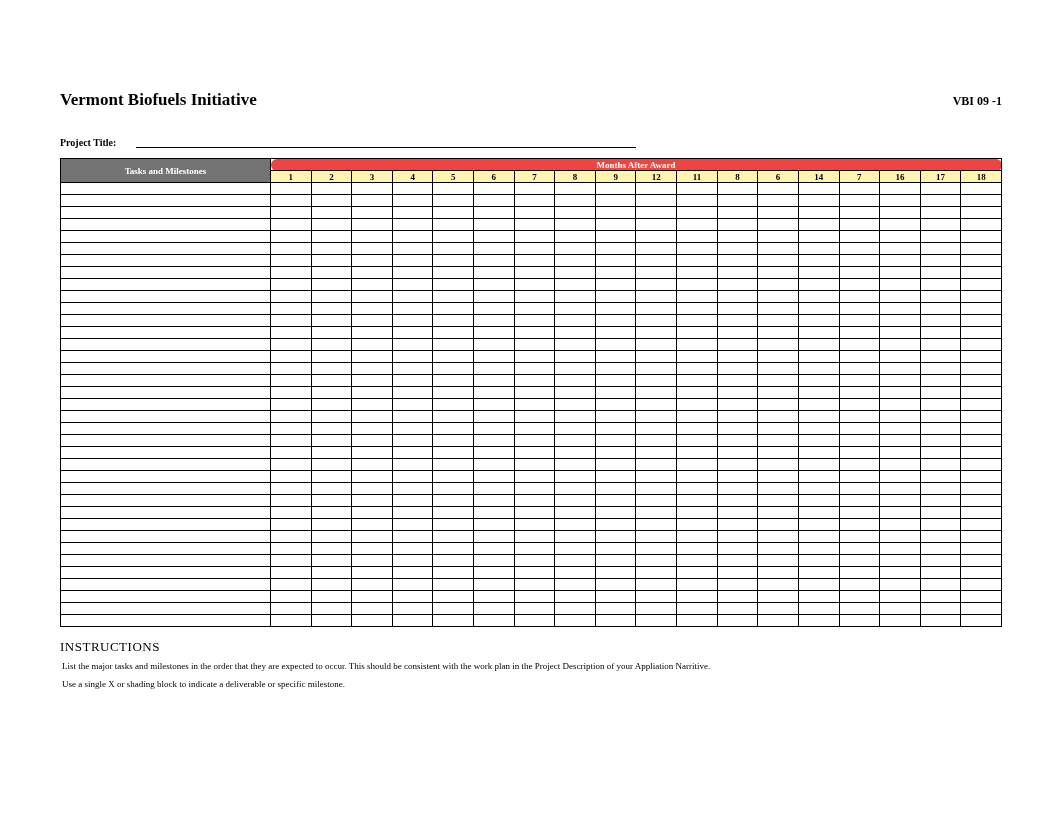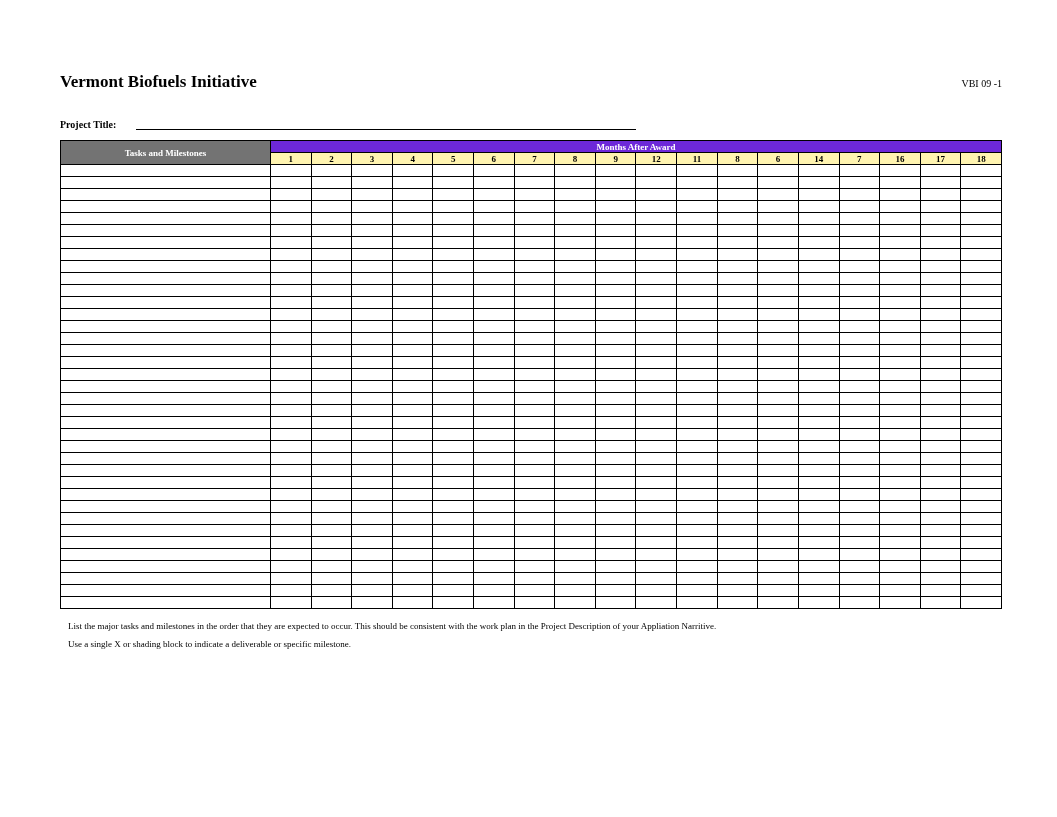--- a/index.html
+++ b/index.html
@@ -5,35 +5,35 @@
   * { box-sizing: border-box; }
   body {
     margin: 0;
     background: #ffffff;
     font-family: "Times New Roman", Times, serif;
     color: #000;
   }
   .page {
     width: 1057px;
     height: 817px;
-    padding: 72px 55px 40px 60px;
+    padding: 90px 55px 40px 60px;
     position: relative;
   }
   .header-row {
     display: flex;
     justify-content: space-between;
     align-items: baseline;
   }
   .doc-title {
     font-size: 17px;
     font-weight: bold;
   }
   .doc-id {
-    font-size: 10px;
-    font-weight: normal;
+    font-size: 12px;
+    font-weight: bold;
   }
   .project-row {
     margin-top: 26px;
     display: flex;
     align-items: flex-end;
     font-size: 10px;
     font-weight: bold;
   }
   .project-label {
     white-space: nowrap;
@@ -60,27 +60,28 @@
   th.tasks-header {
     background: #737373;
     color: #ffffff;
     font-size: 9px;
     font-weight: bold;
     text-align: center;
     vertical-align: middle;
     height: 30px;
   }
   th.months-header {
-    background: #6d28d9;
+    background: #ef4444;
     color: #ffffff;
     font-size: 9px;
     font-weight: bold;
     text-align: center;
     vertical-align: middle;
     height: 15px;
+    border-radius: 6px;
   }
   th.month-num {
     background: #fff4b0;
     color: #000;
     font-size: 9px;
     font-weight: bold;
     text-align: center;
     vertical-align: middle;
     height: 15px;
   }
@@ -90,21 +91,21 @@
   }
   .instructions {
     margin-top: 12px;
   }
   .instructions-title {
     font-size: 13px;
     letter-spacing: 0.5px;
   }
   .instructions p {
     font-size: 9px;
-    margin: 6px 8px;
+    margin: 6px 2px;
     line-height: 1.3;
   }
 </style>
 </head>
 <body>
 
 <div class="page">
 
   <div class="header-row">
     <div class="doc-title">Vermont Biofuels Initiative</div>
@@ -922,17 +923,18 @@
           <td class="empty"></td>
           <td class="empty"></td>
           <td class="empty"></td>
           <td class="empty"></td>
           <td class="empty"></td>
         </tr>
       </tbody>
   </table>
 
   <div class="instructions">
+    <div class="instructions-title">INSTRUCTIONS</div>
     <p>List the major tasks and milestones in the order that they are expected to occur. This should be consistent with the work plan in the Project Description of your Appliation Narritive.</p>
     <p>Use a single X or shading block to indicate a deliverable or specific milestone.</p>
   </div>
 
 </div>
 
 </body></html>

